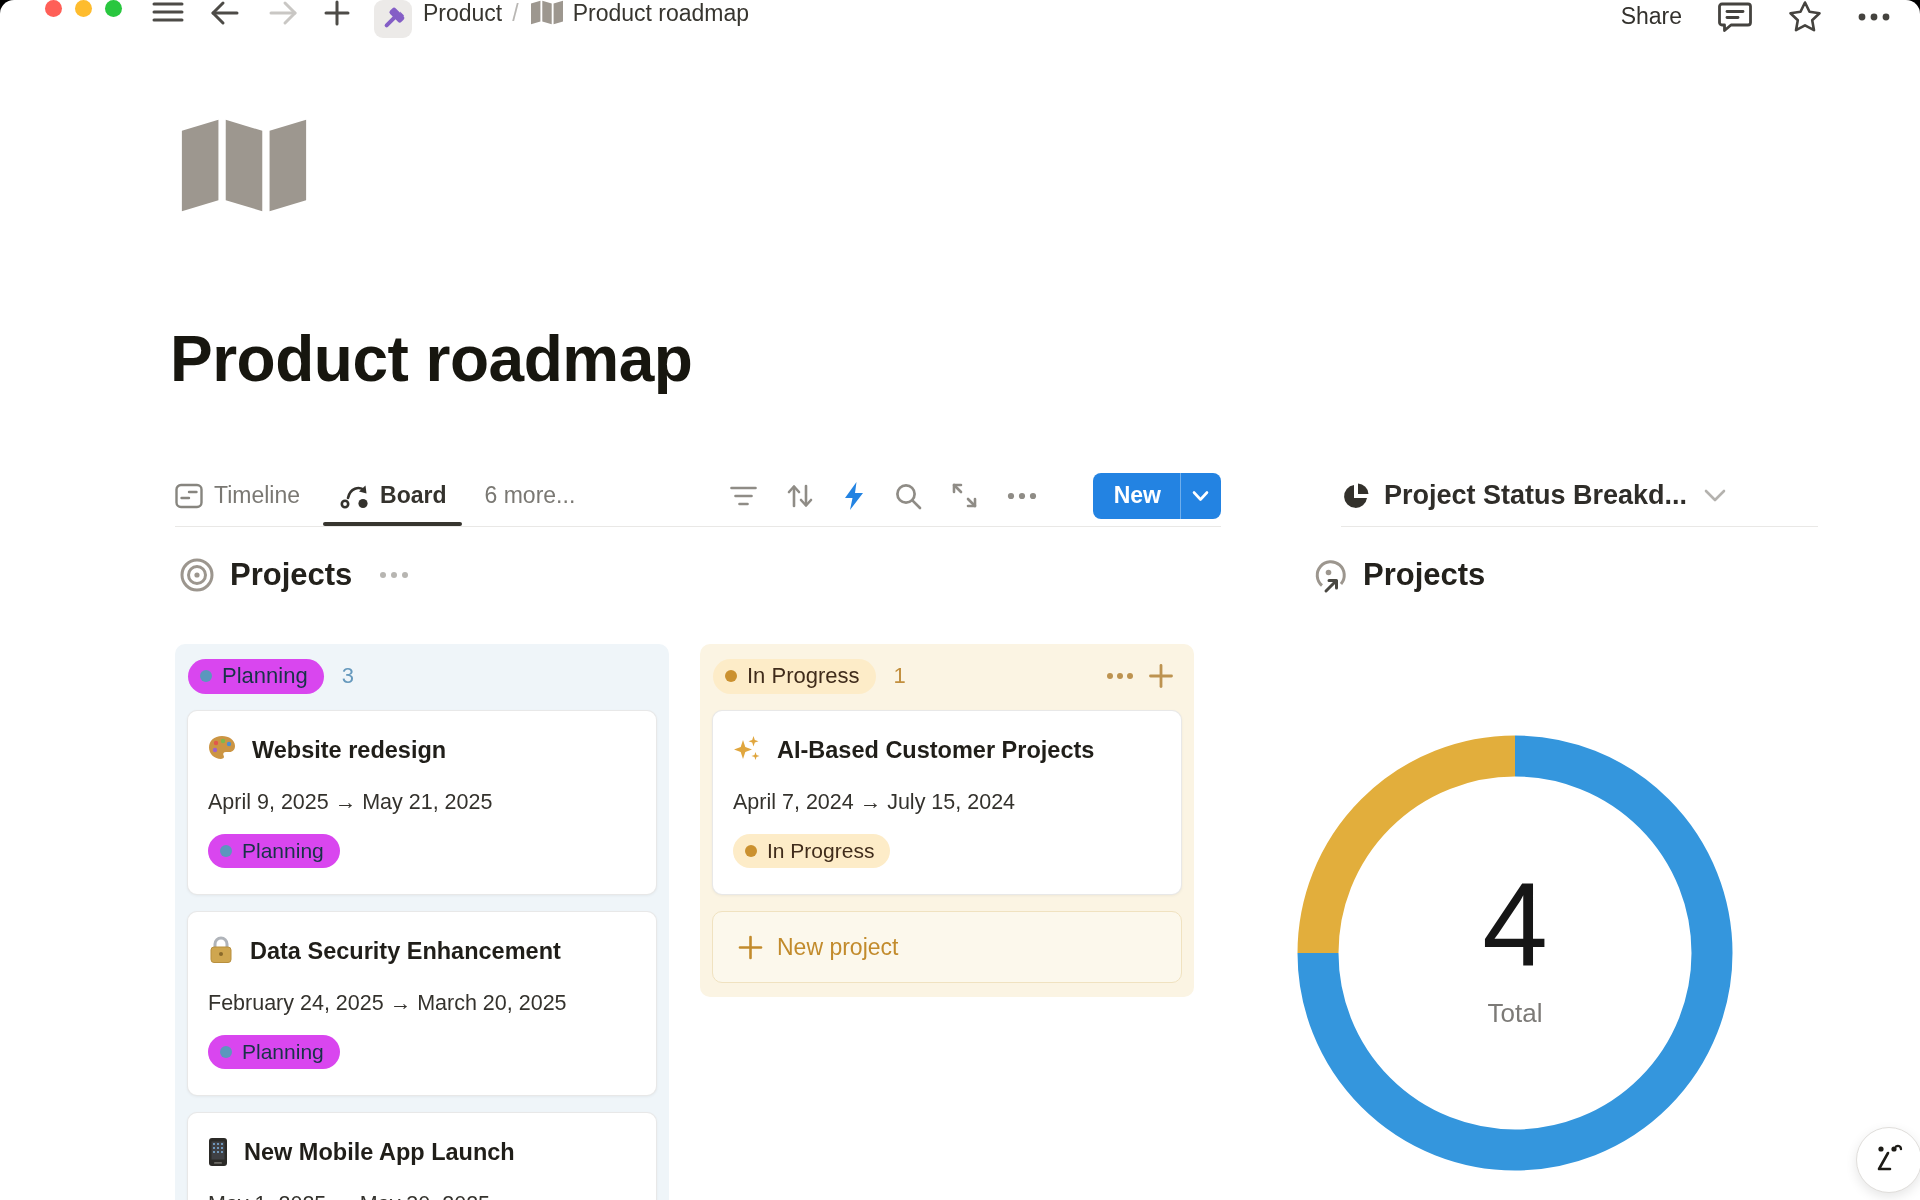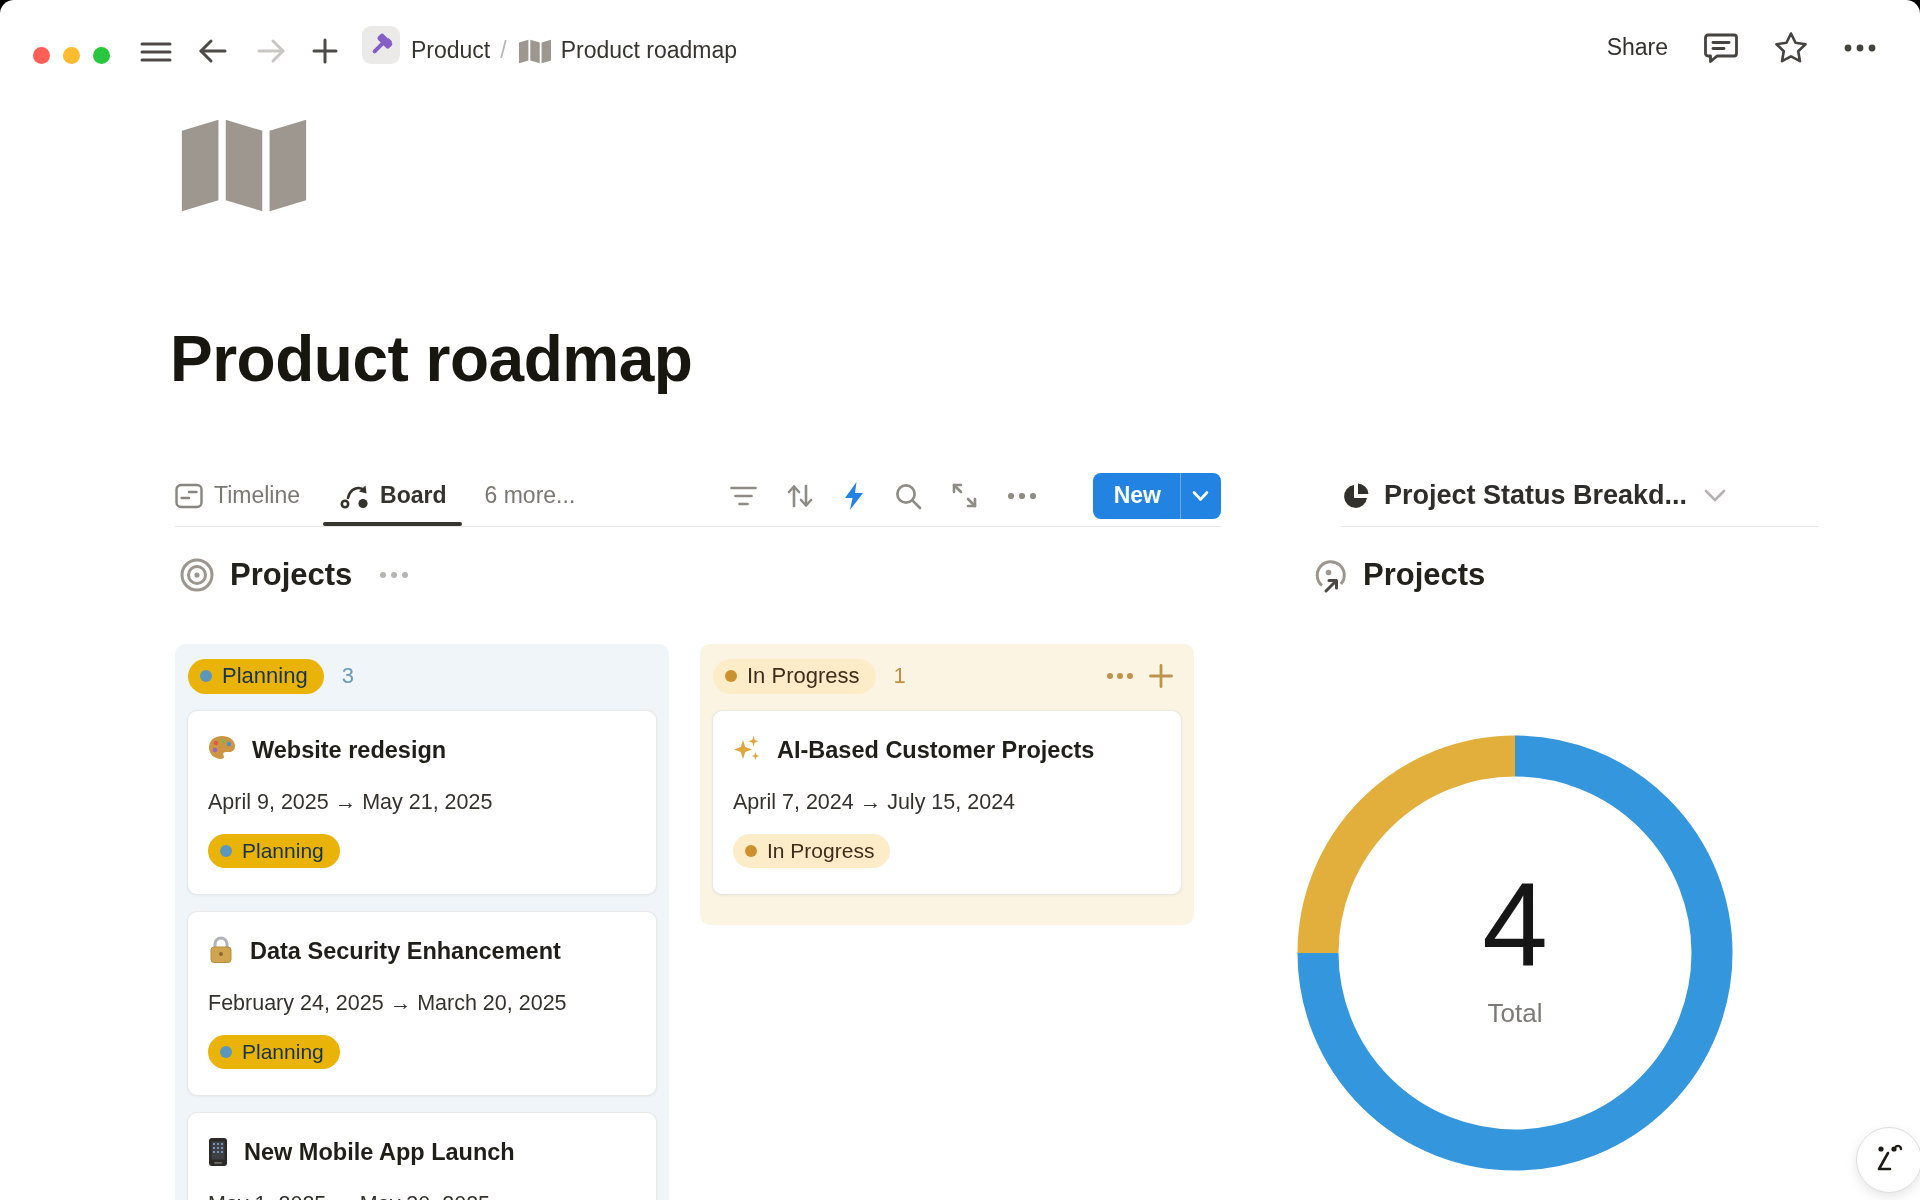--- a/index.html
+++ b/index.html
@@ -1,20 +1,20 @@
 <!DOCTYPE html>
 <html><head>
 <meta charset="utf-8">
 <style>
   * { margin:0; padding:0; box-sizing:border-box; }
   html,body { width:1920px; height:1200px; background:#000; font-family:"Liberation Sans","DejaVu Sans",sans-serif; }
   #window { position:relative; width:1920px; height:1200px; background:#fff; border-radius:14px 14px 0 0; overflow:hidden; color:#37352f; }
 
   
-  .topbar { position:absolute; top:0; left:0; right:14px; height:64px; display:flex; align-items:flex-end; }
+  .topbar { position:absolute; top:0; left:0; right:0; height:64px; display:flex; align-items:flex-start;padding-left:12px; }
   .lights { display:flex; gap:13px; margin-left:33px; }
   .light { width:17px; height:17px; border-radius:50%; }
   .light.red { background:#ff5f57; } .light.yellow { background:#febc2e; } .light.green { background:#29c73f; }
   .tb-icon { display:flex; align-items:center; justify-content:center; cursor:pointer; }
   .menu-btn { margin-left:30px; }
   .nav-back { margin-left:26px; } .nav-fwd { margin-left:28px; } .add-tab { margin-left:26px; }
   .space-chip { margin-left:24px; width:38px; height:38px; border-radius:9px; background:#eceae8; display:flex; align-items:center; justify-content:center; cursor:pointer; }
   .bc-text { font-size:23px; color:#37352f; cursor:pointer; white-space:nowrap; }
   .bc-product { margin-left:11px; }
   .bc-slash { margin-left:10px; color:#b9b7b4; cursor:default; }
@@ -55,21 +55,21 @@
   .sec-dots i { width:6px; height:6px; border-radius:50%; background:#b7b5b1; }
 
   
   .board { position:absolute; left:175px; top:644px; display:flex; gap:31px; align-items:flex-start; }
   .col { width:494px; border-radius:10px; padding:12px 12px 14px; }
   .col.planning { background:#eff5f9; }
   .col.inprogress { background:#fbf4e3; }
   .col-head { height:36px; display:flex; align-items:center; margin:2px 2px 16px 1px; }
   .pill { display:inline-flex; align-items:center; gap:10px; height:35px; padding:0 16px 0 12px; border-radius:18px; font-size:22px; font-weight:500; cursor:pointer; }
   .pill .dot { width:12px; height:12px; border-radius:50%; }
-  .pill.blue { background:#eab308; color:#183347; } .pill.blue .dot { background:#5b97bd; }
+  .pill.blue { background:#d946ef; color:#183347; } .pill.blue .dot { background:#5b97bd; }
   .pill.yellow { background:#fdecc8; color:#402c1b; } .pill.yellow .dot { background:#cb912f; }
   .col-count { margin-left:18px; font-size:22px; font-weight:500; }
   .count-blue { color:#6699bd; } .count-yellow { color:#c28f3e; }
   .col-actions { margin-left:auto; display:flex; align-items:center; gap:14px; margin-right:6px; }
   .col-actions .tool { color:#bd9350; }
 
   .card { background:#fff; border:1px solid rgba(0,0,0,0.09); border-radius:10px; box-shadow:0 1px 3px rgba(0,0,0,0.05); padding:24px 20px 26px; margin-bottom:16px; cursor:pointer; }
   .card-titlerow { display:flex; align-items:flex-start; gap:16px; }
   .card-title { font-size:23.5px; font-weight:600; color:#201e19; line-height:30px; }
   .card-dates { margin-top:24px; font-size:21.5px; color:#34322d; line-height:26px; }
@@ -433,20 +433,27 @@
           </span>
           <span class="card-title">AI-Based Customer Projects</span>
         </div>
         <div class="card-dates">April 7, 2024 → July 15, 2024</div>
         <div class="card-tagrow"><span class="pill yellow">
               <span class="dot"></span>
               <span>In Progress</span>
             </span></div>
       </div>
 
+      <div class="new-project">
+        <svg width="25" height="25" viewBox="0 0 25 25" stroke="#c28b2c" stroke-width="2.6" stroke-linecap="round">
+            <line x1="12.5" y1="2" x2="12.5" y2="23"></line>
+            <line x1="2" y1="12.5" x2="23" y2="12.5"></line>
+          </svg>
+        <span>New project</span>
+      </div>
     </div>
   </div>
 
   <div class="donut-wrap">
     <svg width="440" height="440" viewBox="0 0 440 440">
       <path d="M 220 23 A 197 197 0 1 1 23 220" fill="none" stroke-width="41" stroke="#3496dd"></path>
       <path d="M 23 220 A 197 197 0 0 1 220 23" fill="none" stroke-width="41" stroke="#e2ae3c"></path>
     </svg>
     <div class="donut-center">
       <div class="donut-total">4</div>

